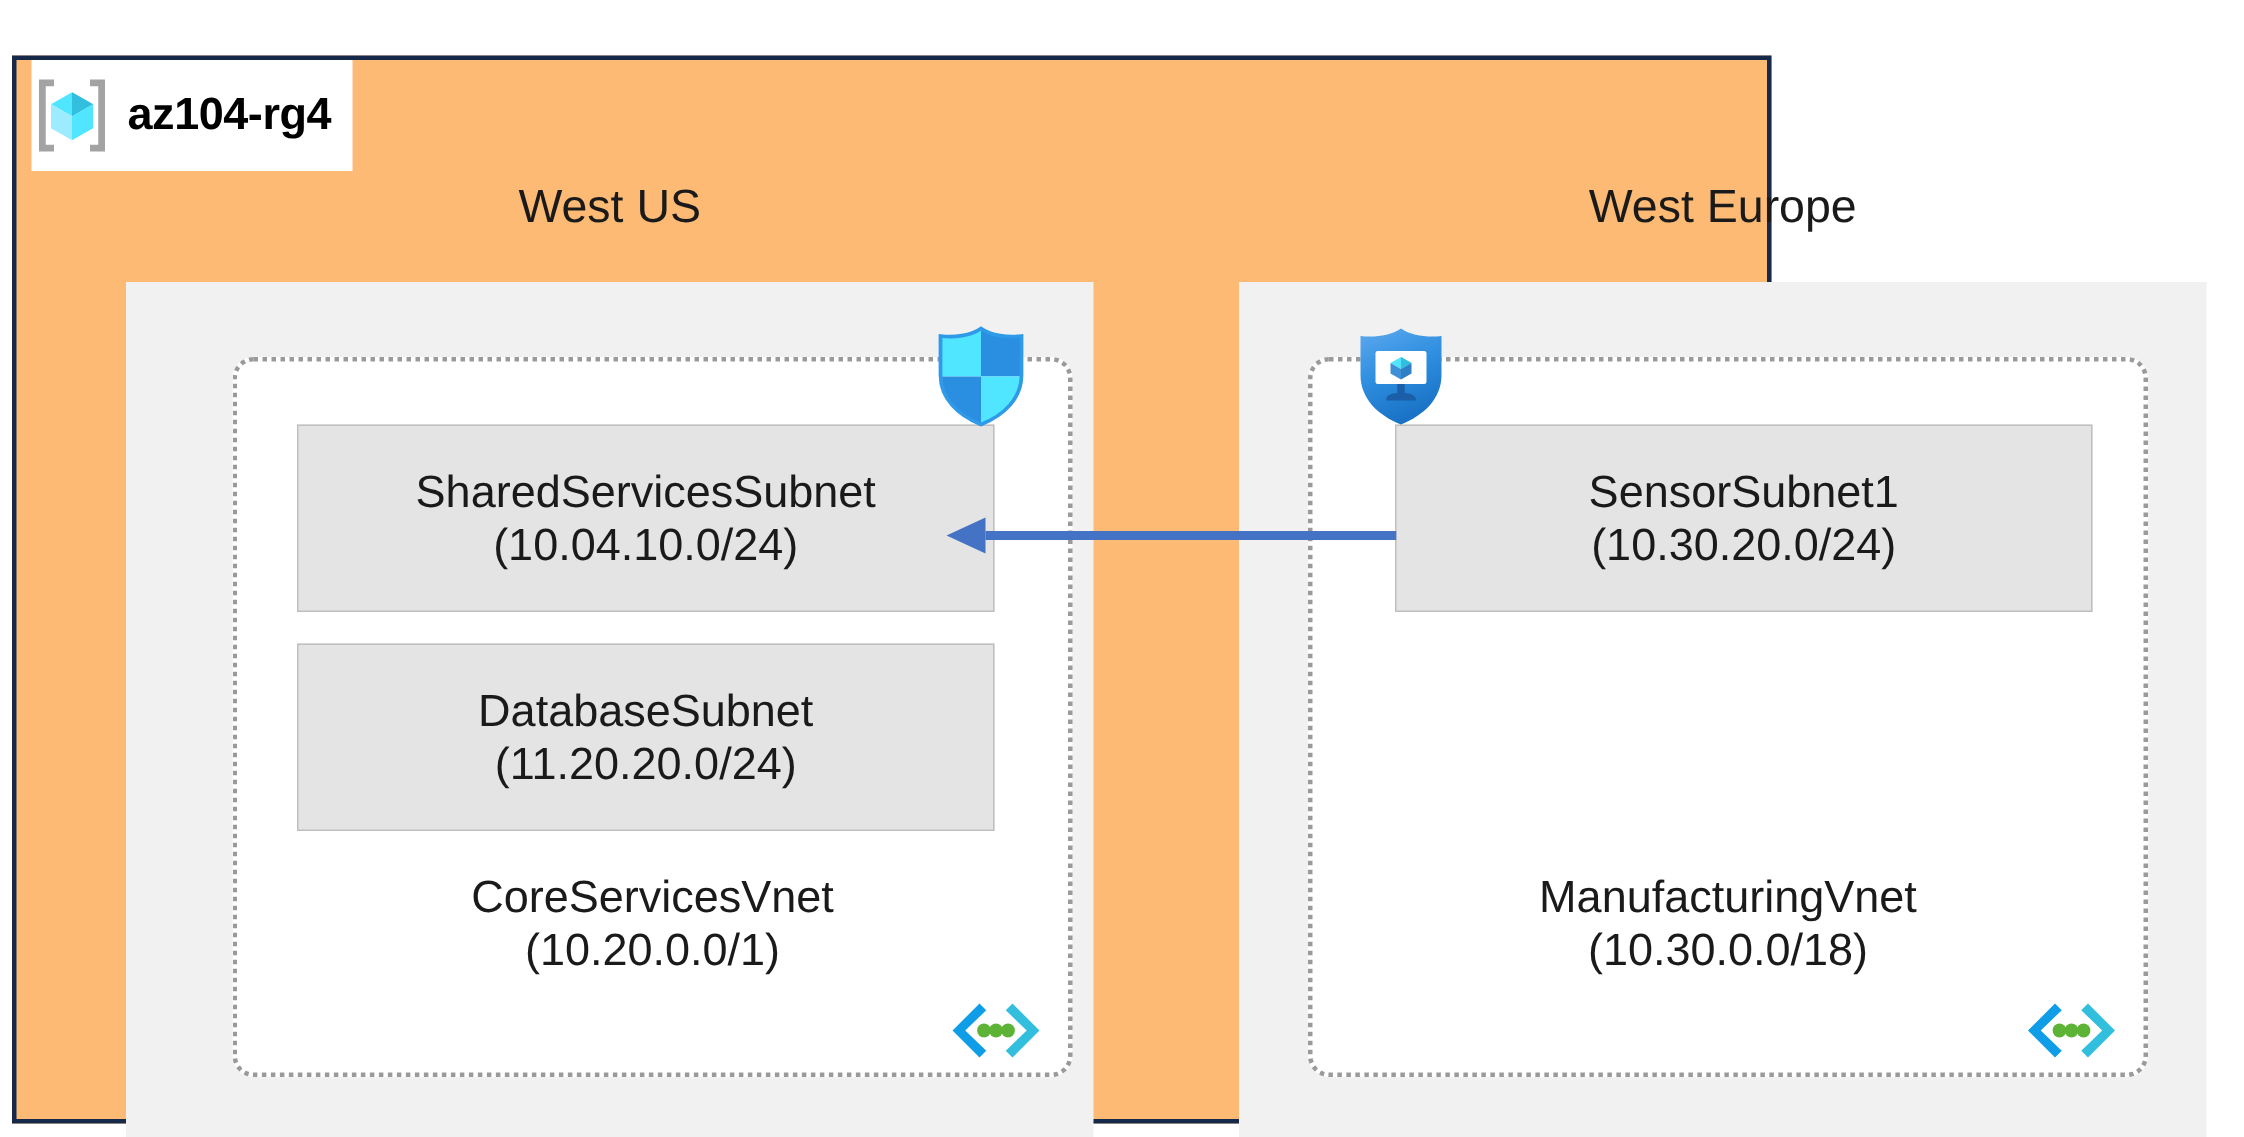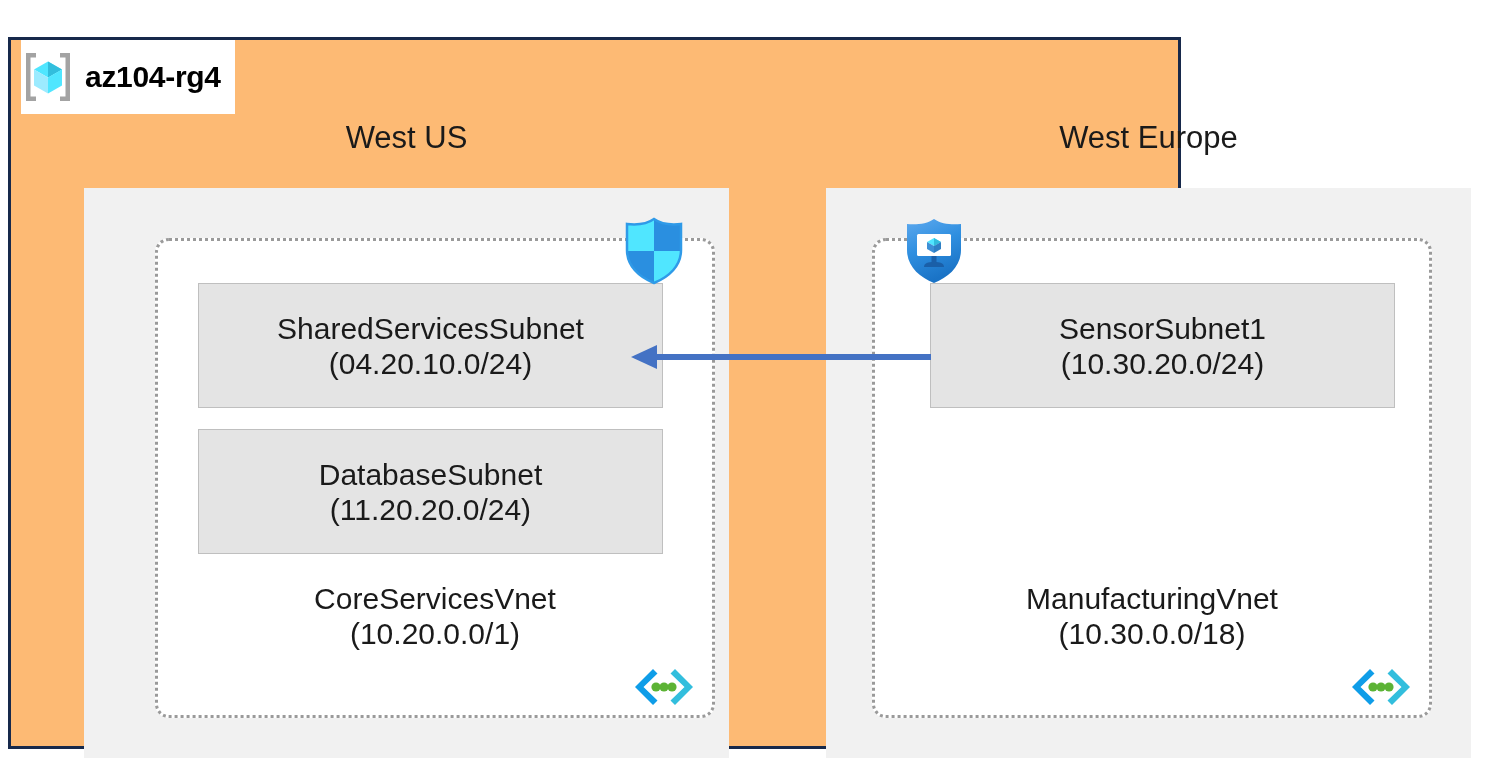--- a/index.html
+++ b/index.html
@@ -158,21 +158,21 @@
   </div>
 
   <div class="region" style="left:73px;">
     <div class="region-label" style="width:645px;">West US</div>
     <div class="region-box" style="width:645px;height:570px;">
 
       <div class="vnet" style="left:46px;top:50px;width:560px;height:480px;margin-left:25px;">
 
         <div class="subnet" style="left:40px;top:42px;width:465px;height:125px;">
           <div class="subnet-name">SharedServicesSubnet</div>
-          <div class="subnet-cidr">(04.20.10.0/24)</div>
+          <div class="subnet-cidr">(10.04.10.0/24)</div>
         </div>
 
         <svg class="shield" style="left:465px;top:-24px;" viewBox="0 0 62 68">
           <defs>
             <clipPath id="nsgClip">
               <path d="M31 2 C24 7 13 8 4 7 L4 33 C4 49 16 60 31 66 C46 60 58 49 58 33 L58 7 C49 8 38 7 31 2 Z"></path>
             </clipPath>
           </defs>
           <g clip-path="url(#nsgClip)">
             <rect x="0" y="0" width="31" height="34" fill="#50e6ff"></rect>

